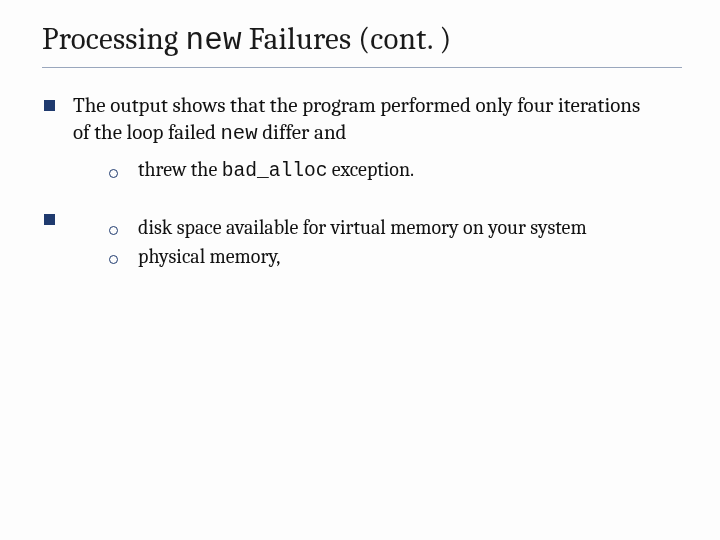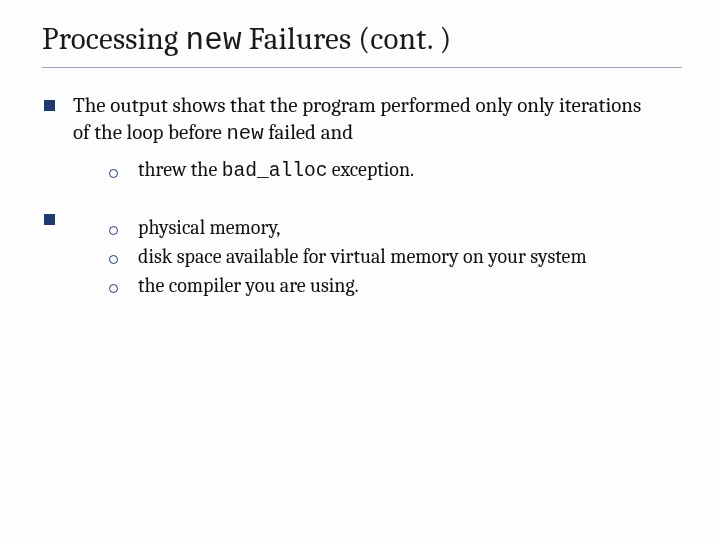--- a/index.html
+++ b/index.html
@@ -98,52 +98,46 @@
       <span>Processing </span><span class="mono">new</span><span> Failures (cont. )</span>
     </h1>
     <div class="rule"></div>
   </div>
 
   <div class="body">
 
     <div class="lvl1">
       <div class="bullet-sq"></div>
       <div class="text">
-        <span>The output shows that the program performed only only iterations of the loop before </span><span class="mono-inline">new</span><span> failed and</span>
+        <span>The output shows that the program performed only four iterations of the loop failed </span><span class="mono-inline">new</span><span> differ and</span>
         <div class="sublist">
           <div class="lvl2">
             <div class="bullet-circ"></div>
             <div class="text">
               <span>threw the </span><span class="mono-inline">bad_alloc</span><span> exception.</span>
             </div>
           </div>
         </div>
       </div>
     </div>
 
     <div class="lvl1">
       <div class="bullet-sq"></div>
       <div class="text">
         <div class="sublist">
           <div class="lvl2">
             <div class="bullet-circ"></div>
             <div class="text">
-              <span>physical memory,</span>
-            </div>
-          </div>
-          <div class="lvl2">
-            <div class="bullet-circ"></div>
-            <div class="text">
               <span>disk space available for virtual memory on your system</span>
             </div>
           </div>
           <div class="lvl2">
             <div class="bullet-circ"></div>
             <div class="text">
-              <span>the compiler you are using.</span>
+              <span>physical memory,</span>
             </div>
           </div>
         </div>
       </div>
     </div>
 
   </div>
 
 </div>
 

